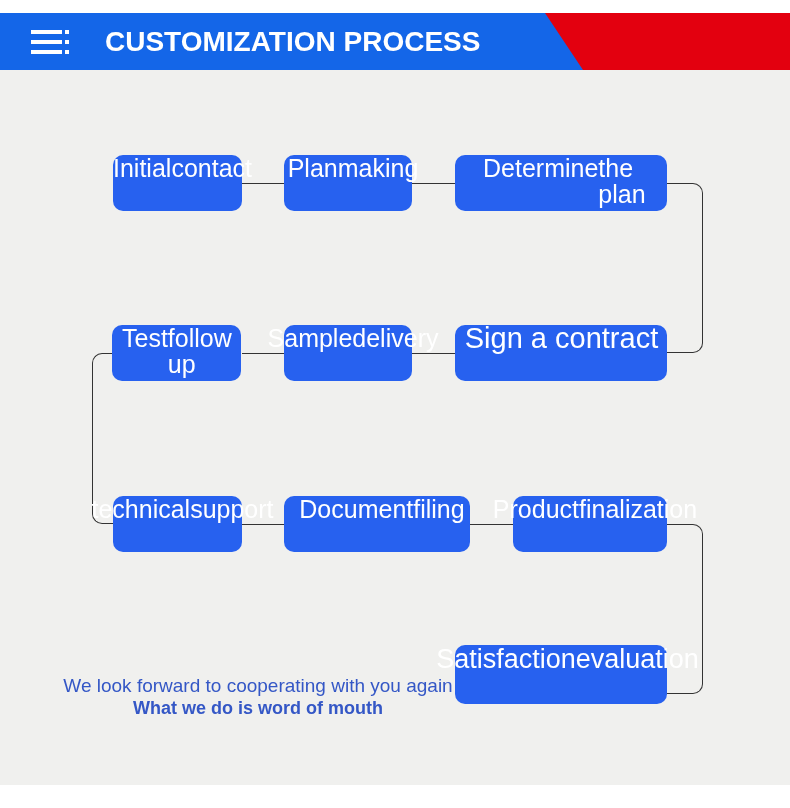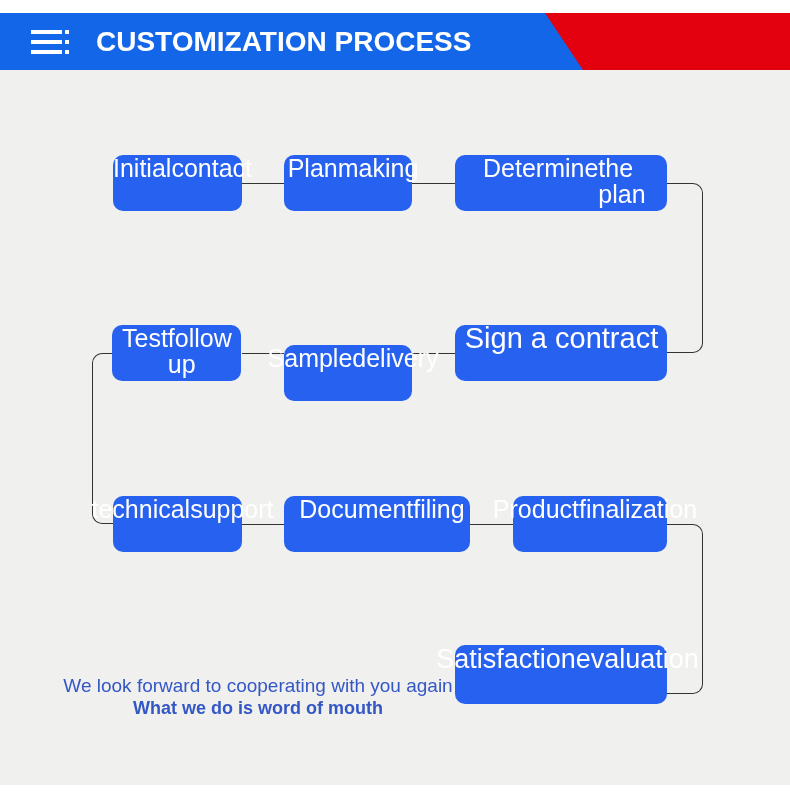--- a/index.html
+++ b/index.html
@@ -23,34 +23,34 @@
   }
   .band-content {
     position:absolute; inset:0; display:flex; align-items:center;
     padding-left:31px;
   }
   .menu-icon { display:flex; flex-direction:column; gap:6px; }
   .menu-row { display:flex; align-items:center; }
   .menu-bar { width:31px; height:4px; background:#ffffff; }
   .menu-dot { width:4px; height:4px; background:#ffffff; margin-left:3px; }
   .band-title {
-    margin-left:27px; color:#ffffff; font-size:28px; font-weight:bold;
+    margin-left:36px; color:#ffffff; font-size:28px; font-weight:bold;
     letter-spacing:0px; white-space:nowrap;
   }
   
   .node {
     position:absolute; background:#2761EF; border-radius:10px;
     color:#ffffff; display:flex; flex-direction:row; justify-content:center;
     padding-left:10px; font-size:25px; line-height:26px;
   }
   .n1  { left:113px; top:155px; width:129px; height:56px; }
   .n2  { left:284px; top:155px; width:128px; height:56px; }
   .n3  { left:455px; top:155px; width:212px; height:56px; padding-left:28px; }
   .n4  { left:112px; top:325px; width:129px; height:56px; }
-  .n5  { left:284px; top:325px; width:128px; height:56px;margin-top:20px; }
+  .n5  { left:284px; top:325px; width:128px; height:56px; }
   .n6  { left:455px; top:325px; width:212px; height:56px; font-size:29px; padding-left:1px; }
   .n7  { left:113px; top:496px; width:129px; height:56px; }
   .n8  { left:284px; top:496px; width:186px; height:56px; }
   .n9  { left:513px; top:496px; width:154px; height:56px; }
   .n10 { left:455px; top:645px; width:212px; height:59px; font-size:27px; line-height:29px; padding-left:13px; }
   
   .hline { position:absolute; height:0; border-top:1px solid #333333; }
   .c1 { left:242px; top:183px; width:42px; }
   .c2 { left:412px; top:183px; width:43px; }
   .c4 { left:412px; top:353px; width:43px; }

